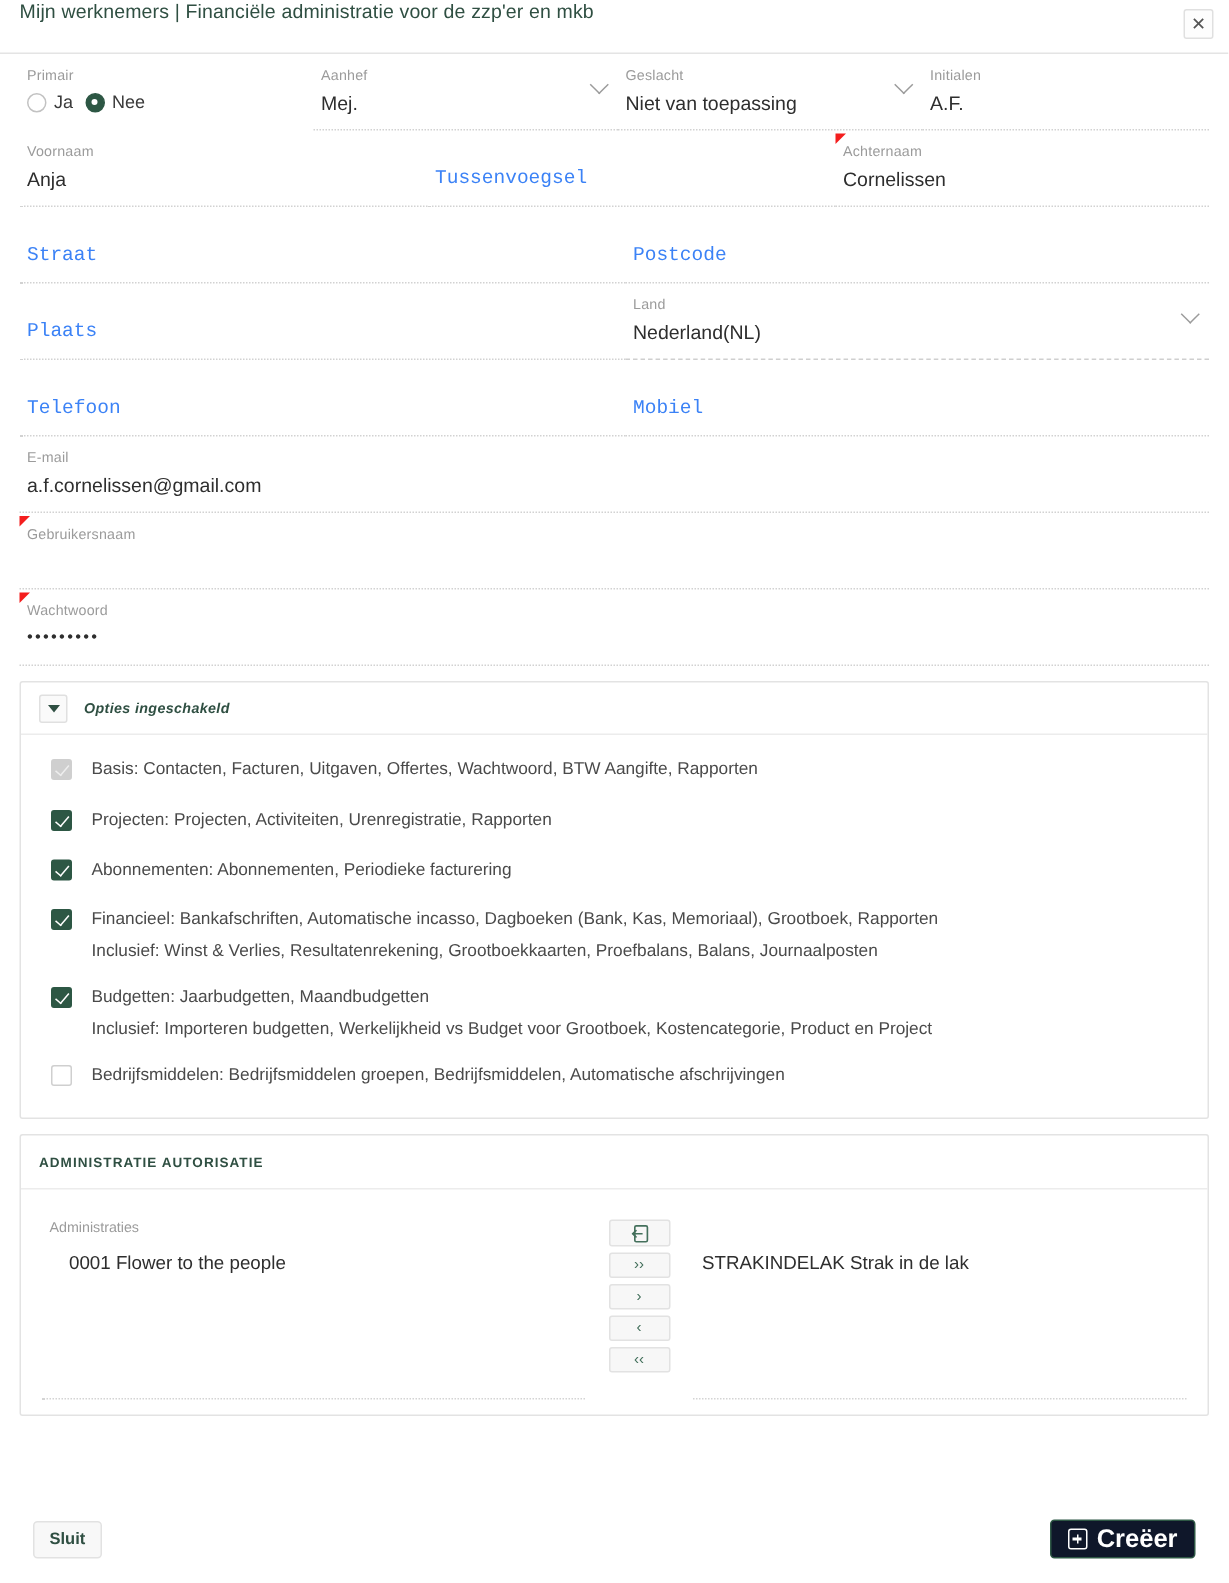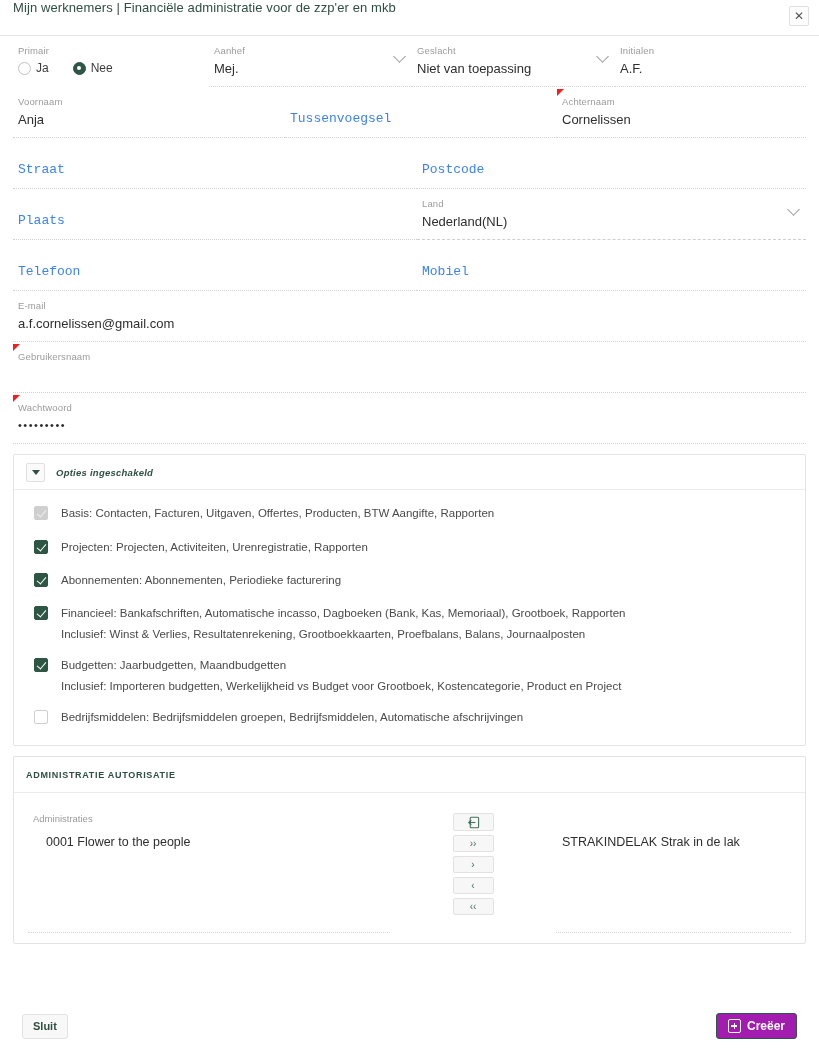--- a/index.html
+++ b/index.html
@@ -86,21 +86,21 @@
   }
   .req-marker {
     position: absolute;
     left: 0; top: 2px;
     width: 0; height: 0;
     border-left: 7px solid #f41e1e;
     border-bottom: 7px solid transparent;
   }
 
   
-  .radio-wrap { display: flex; align-items: center; gap: 24px; padding-left: 5px; margin-top: 4px; }
+  .radio-wrap { display: flex; align-items: center; gap: 8px; padding-left: 5px; margin-top: 4px; }
   .radio-item { display: flex; align-items: center; gap: 5px; cursor: pointer; }
   .radio {
     width: 13px; height: 13px; border-radius: 50%;
     border: 1.4px solid #c2c2c2; background: #fff;
     display: inline-block;
   }
   .radio.checked {
     background: #2d5744; border-color: #2d5744;
     position: relative;
   }
@@ -191,21 +191,21 @@
     border-bottom: 1px solid #ececec;
     display: flex; align-items: center;
     padding-left: 12px;
   }
   .auth-head-title {
     font-size: 9px;
     font-weight: bold;
     color: #2f4f42;
     letter-spacing: .7px;
   }
-  .auth-body { padding: 20px 14px 10px 14px; display: flex; gap: 47px; }
+  .auth-body { padding: 20px 14px 10px 14px; display: flex; }
   .auth-col-left { width: 362px; }
   .auth-col-mid { width: 72px; display: flex; flex-direction: column; align-items: center; gap: 4px; }
   .auth-col-right { flex: 1; }
 
   .list-label {
     font-size: 9.5px;
     color: #9b9b9b;
     padding-left: 5px;
     line-height: 12px;
   }
@@ -252,24 +252,24 @@
     border-radius: 3px;
     font-size: 11px;
     font-weight: bold;
     color: #2f4f42;
     cursor: pointer;
     display: flex; align-items: center; justify-content: center;
   }
   .btn-creer {
     height: 26px;
     padding: 0 11px;
-    background: #a21caf;
+    background: #0f172a;
     border: 1px solid #2d5744;
     border-radius: 3px;
-    font-size: 12px;
+    font-size: 17px;
     font-weight: bold;
     color: #ffffff;
     cursor: pointer;
     display: flex; align-items: center; gap: 6px;
   }
   .plus-box {
     width: 13px; height: 14px;
     border: 1.3px solid #ffffff;
     border-radius: 2px;
     position: relative;
@@ -392,21 +392,21 @@
   <div class="panel">
     <div class="panel-head">
       <div class="toggle-btn"></div>
       <span class="panel-head-title">Opties ingeschakeld</span>
     </div>
     <div class="panel-body">
 
       <div class="opt-row">
         <span class="cb dis"></span>
         <div class="opt-texts">
-          <div class="opt-main">Basis: Contacten, Facturen, Uitgaven, Offertes, Producten, BTW Aangifte, Rapporten</div>
+          <div class="opt-main">Basis: Contacten, Facturen, Uitgaven, Offertes, Wachtwoord, BTW Aangifte, Rapporten</div>
         </div>
       </div>
 
       <div class="opt-row" style="margin-top:16px">
         <span class="cb on"></span>
         <div class="opt-texts">
           <div class="opt-main">Projecten: Projecten, Activiteiten, Urenregistratie, Rapporten</div>
         </div>
       </div>
 

